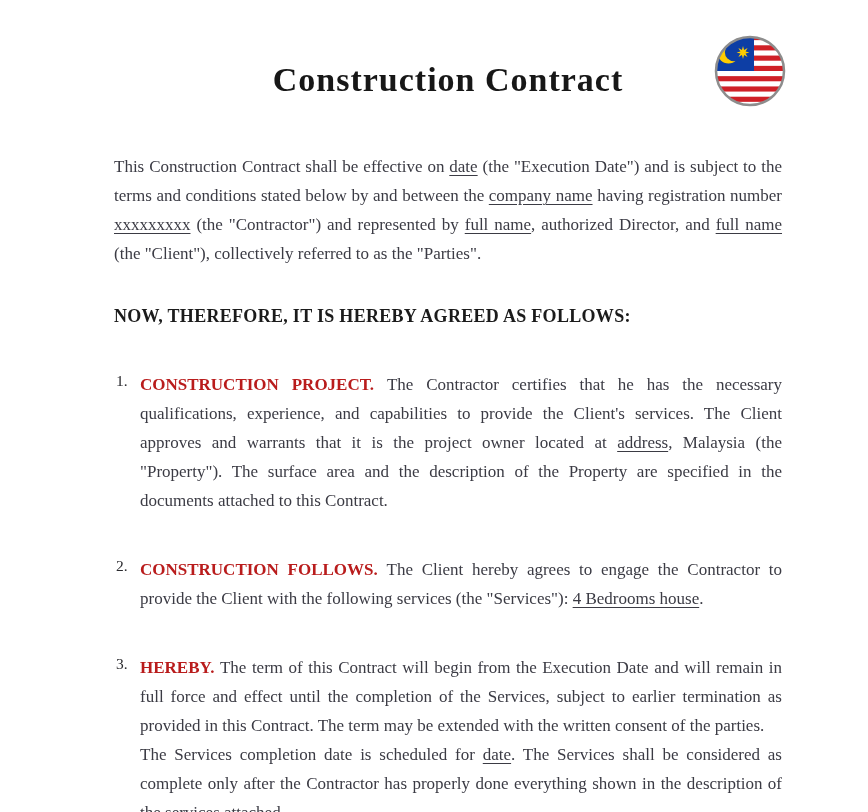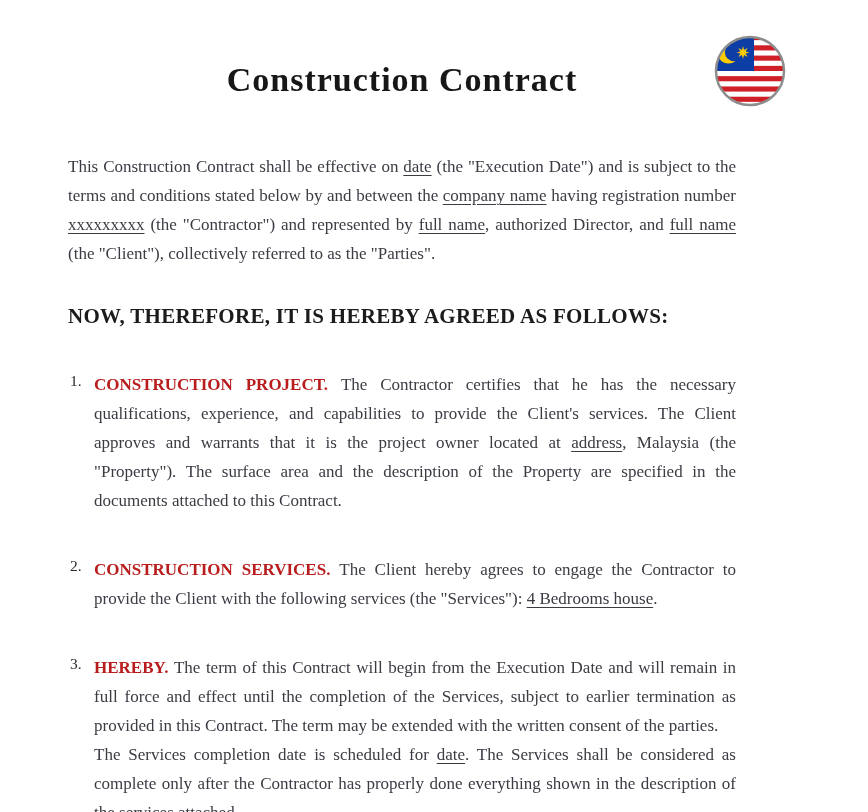--- a/index.html
+++ b/index.html
@@ -7,20 +7,21 @@
     width: 868px; height: 812px;
     background: #ffffff;
     font-family: "Liberation Serif", "DejaVu Serif", serif;
   }
   .page {
     position: relative;
     width: 804px; height: 812px;
     background: #ffffff;
     overflow: hidden;
     color: #3b3b44;
+    padding-left: 46px;
   }
   .flag-badge {
     position: absolute;
     top: 35px; left: 714px;
     width: 72px; height: 72px;
   }
   .flag-badge svg { display: block; width: 72px; height: 72px; }
   .doc-title {
     margin: 60px 68px 0 68px;
     text-align: center;
@@ -40,21 +41,21 @@
   .para u {
     text-decoration: underline;
     text-decoration-thickness: 1px;
     text-underline-offset: 3px;
     color: inherit;
   }
   .para strong { color: #b91c1c; }
   .intro { margin: 52px 68px 0 68px; }
   .agreed-heading {
     margin: 36px 68px 0 68px;
-    font-size: 21px;
+    font-size: 18px;
     line-height: 24px;
     font-weight: bold;
     letter-spacing: 0.3px;
     color: #1b1b1b;
   }
   .clauses {
     margin: 42px 68px 0 68px;
     padding: 0;
     list-style: none;
   }
@@ -110,21 +111,21 @@
 
   <h2 class="agreed-heading">NOW, THEREFORE, IT IS HEREBY AGREED AS FOLLOWS:</h2>
 
   <ol class="clauses">
     <li class="clause">
       <span class="clause-number">1.</span>
       <p class="para"><strong>CONSTRUCTION PROJECT. </strong>The Contractor certifies that he has the necessary qualifications, experience, and capabilities to provide the Client's services. The Client approves and warrants that it is the project owner located at <u>address</u>, Malaysia (the "Property"). The surface area and the description of the Property are specified in the documents attached to this Contract.</p>
     </li>
     <li class="clause">
       <span class="clause-number">2.</span>
-      <p class="para"><strong>CONSTRUCTION SERVICES. </strong>The Client hereby agrees to engage the Contractor to provide the Client with the following services (the "Services"): <u>4 Bedrooms house</u>.</p>
+      <p class="para"><strong>CONSTRUCTION FOLLOWS. </strong>The Client hereby agrees to engage the Contractor to provide the Client with the following services (the "Services"): <u>4 Bedrooms house</u>.</p>
     </li>
     <li class="clause">
       <span class="clause-number">3.</span>
       <p class="para"><strong>HEREBY. </strong>The term of this Contract will begin from the Execution Date and will remain in full force and effect until the completion of the Services, subject to earlier termination as provided in this Contract. The term may be extended with the written consent of the parties.</p>
       <p class="para">The Services completion date is scheduled for <u>date</u>. The Services shall be considered as complete only after the Contractor has properly done everything shown in the description of the services attached.</p>
     </li>
   </ol>
 
 </div>
 

